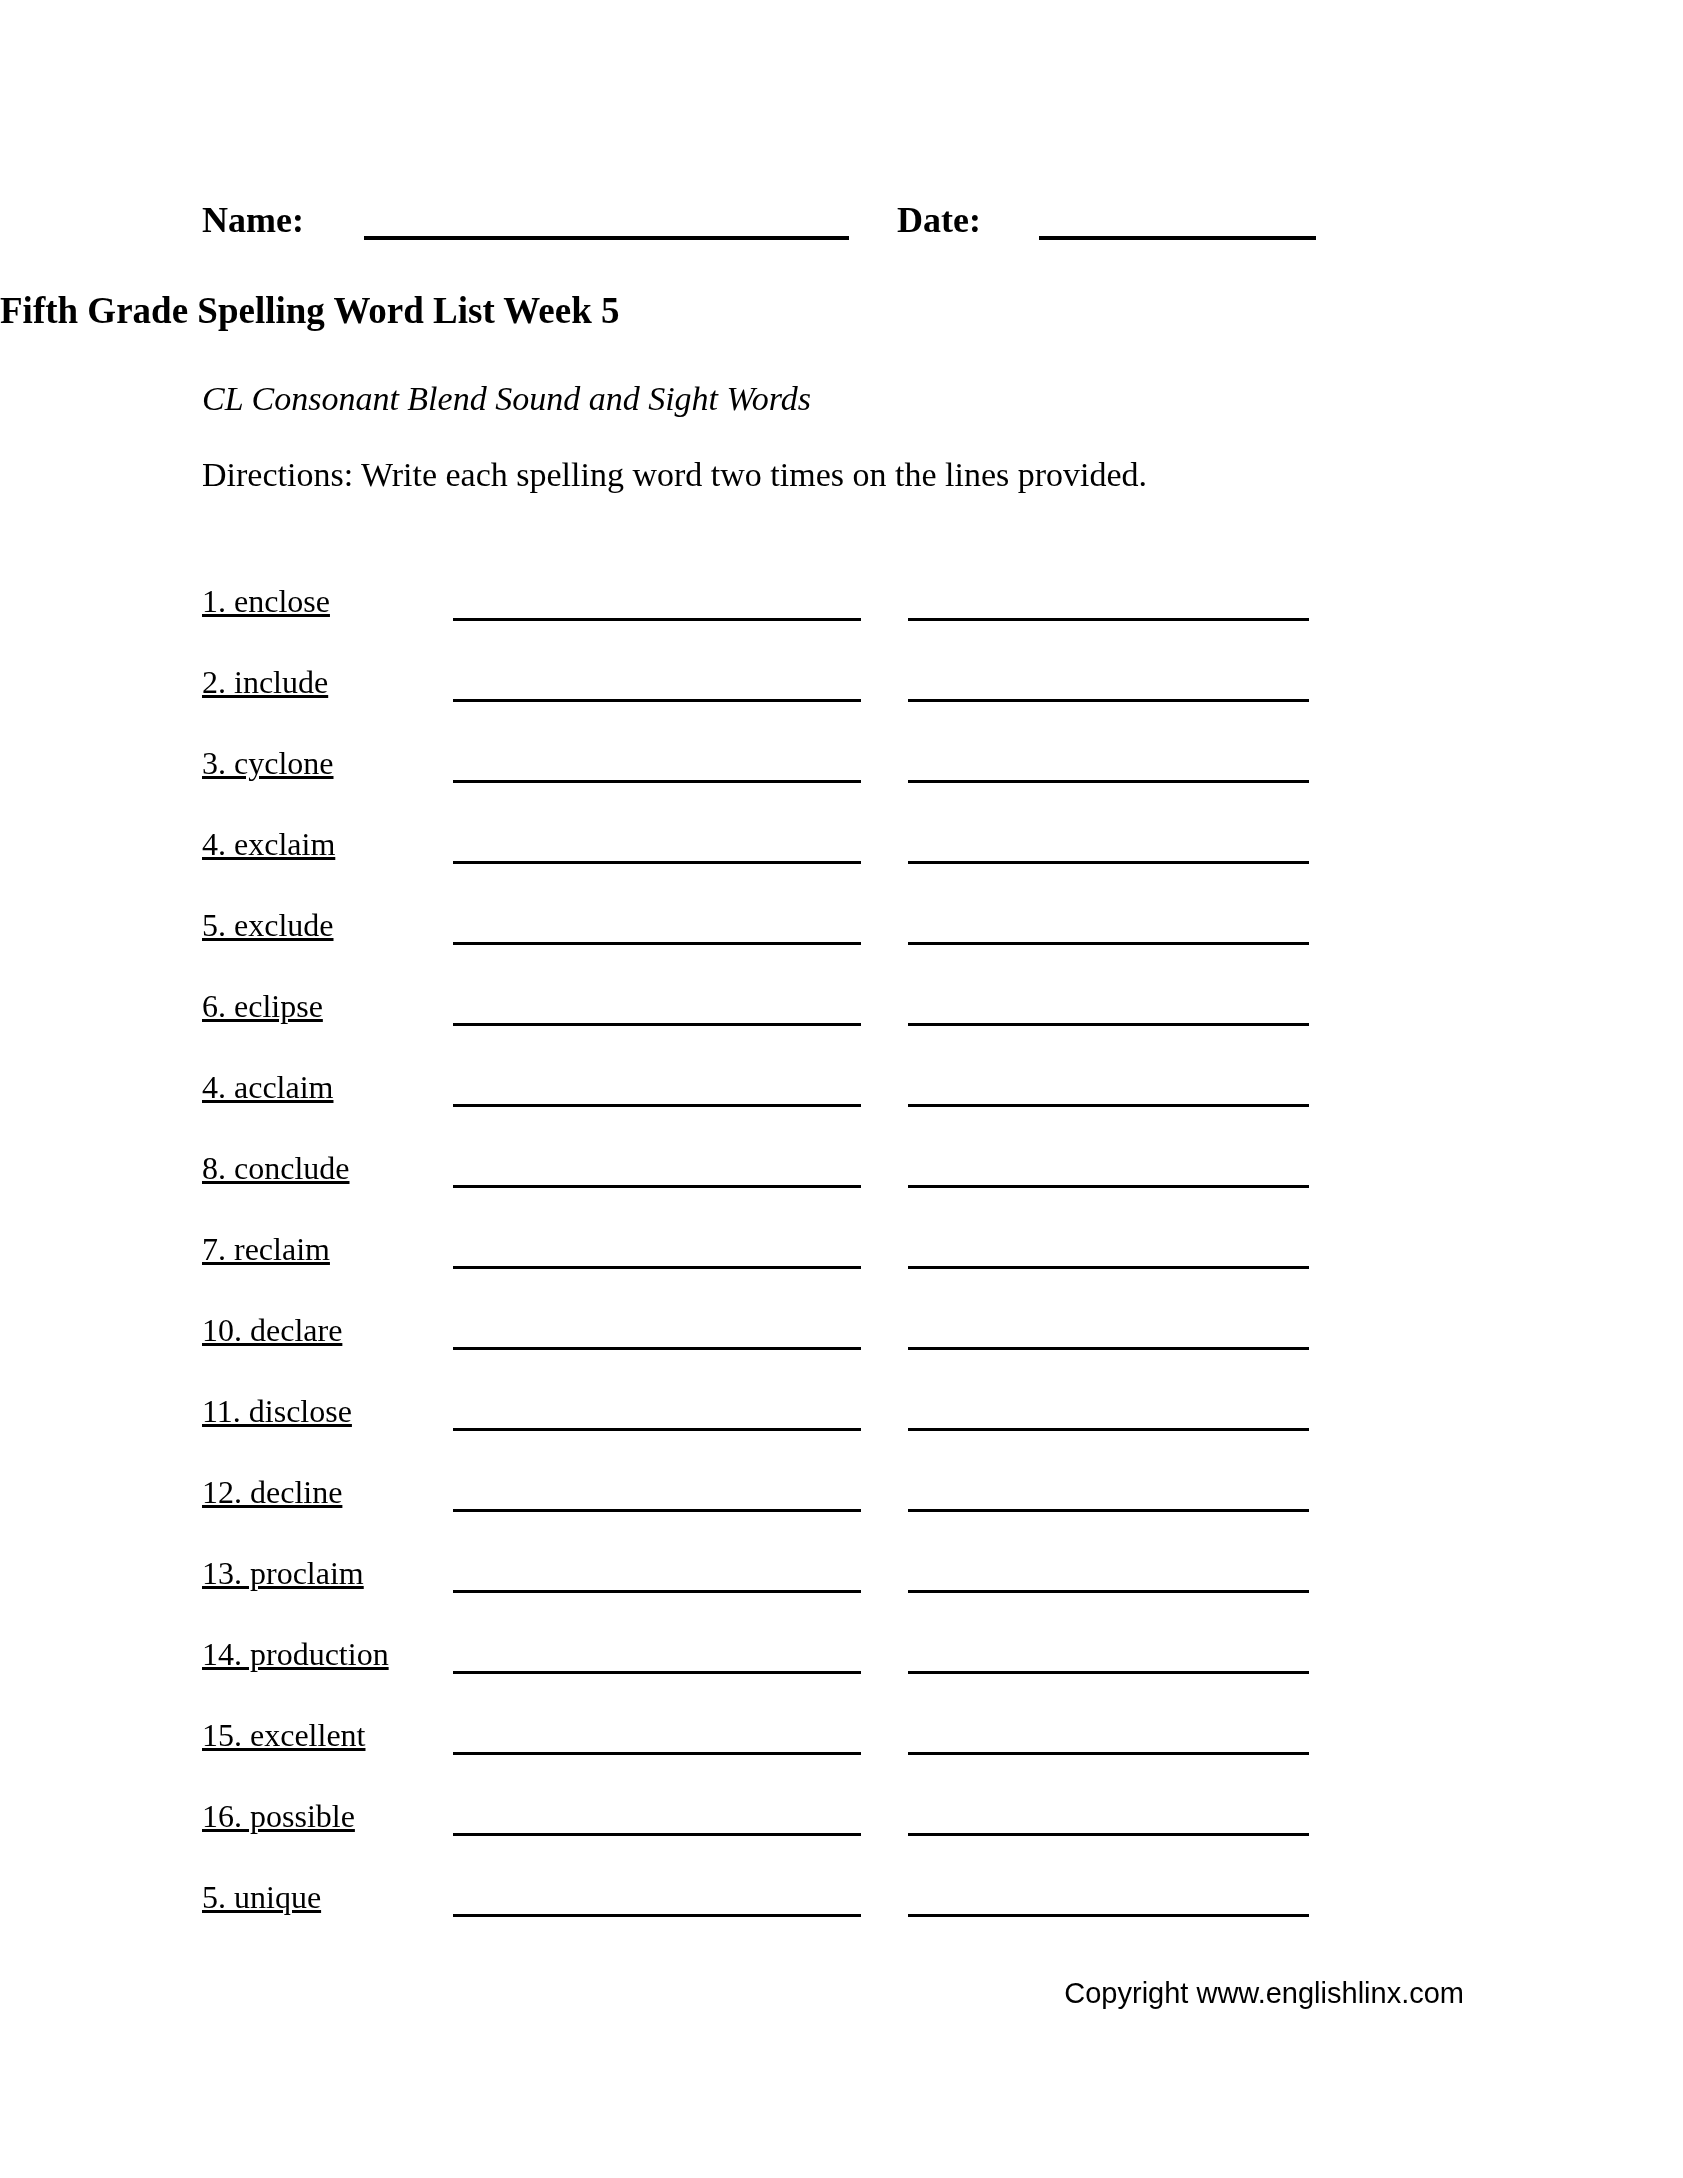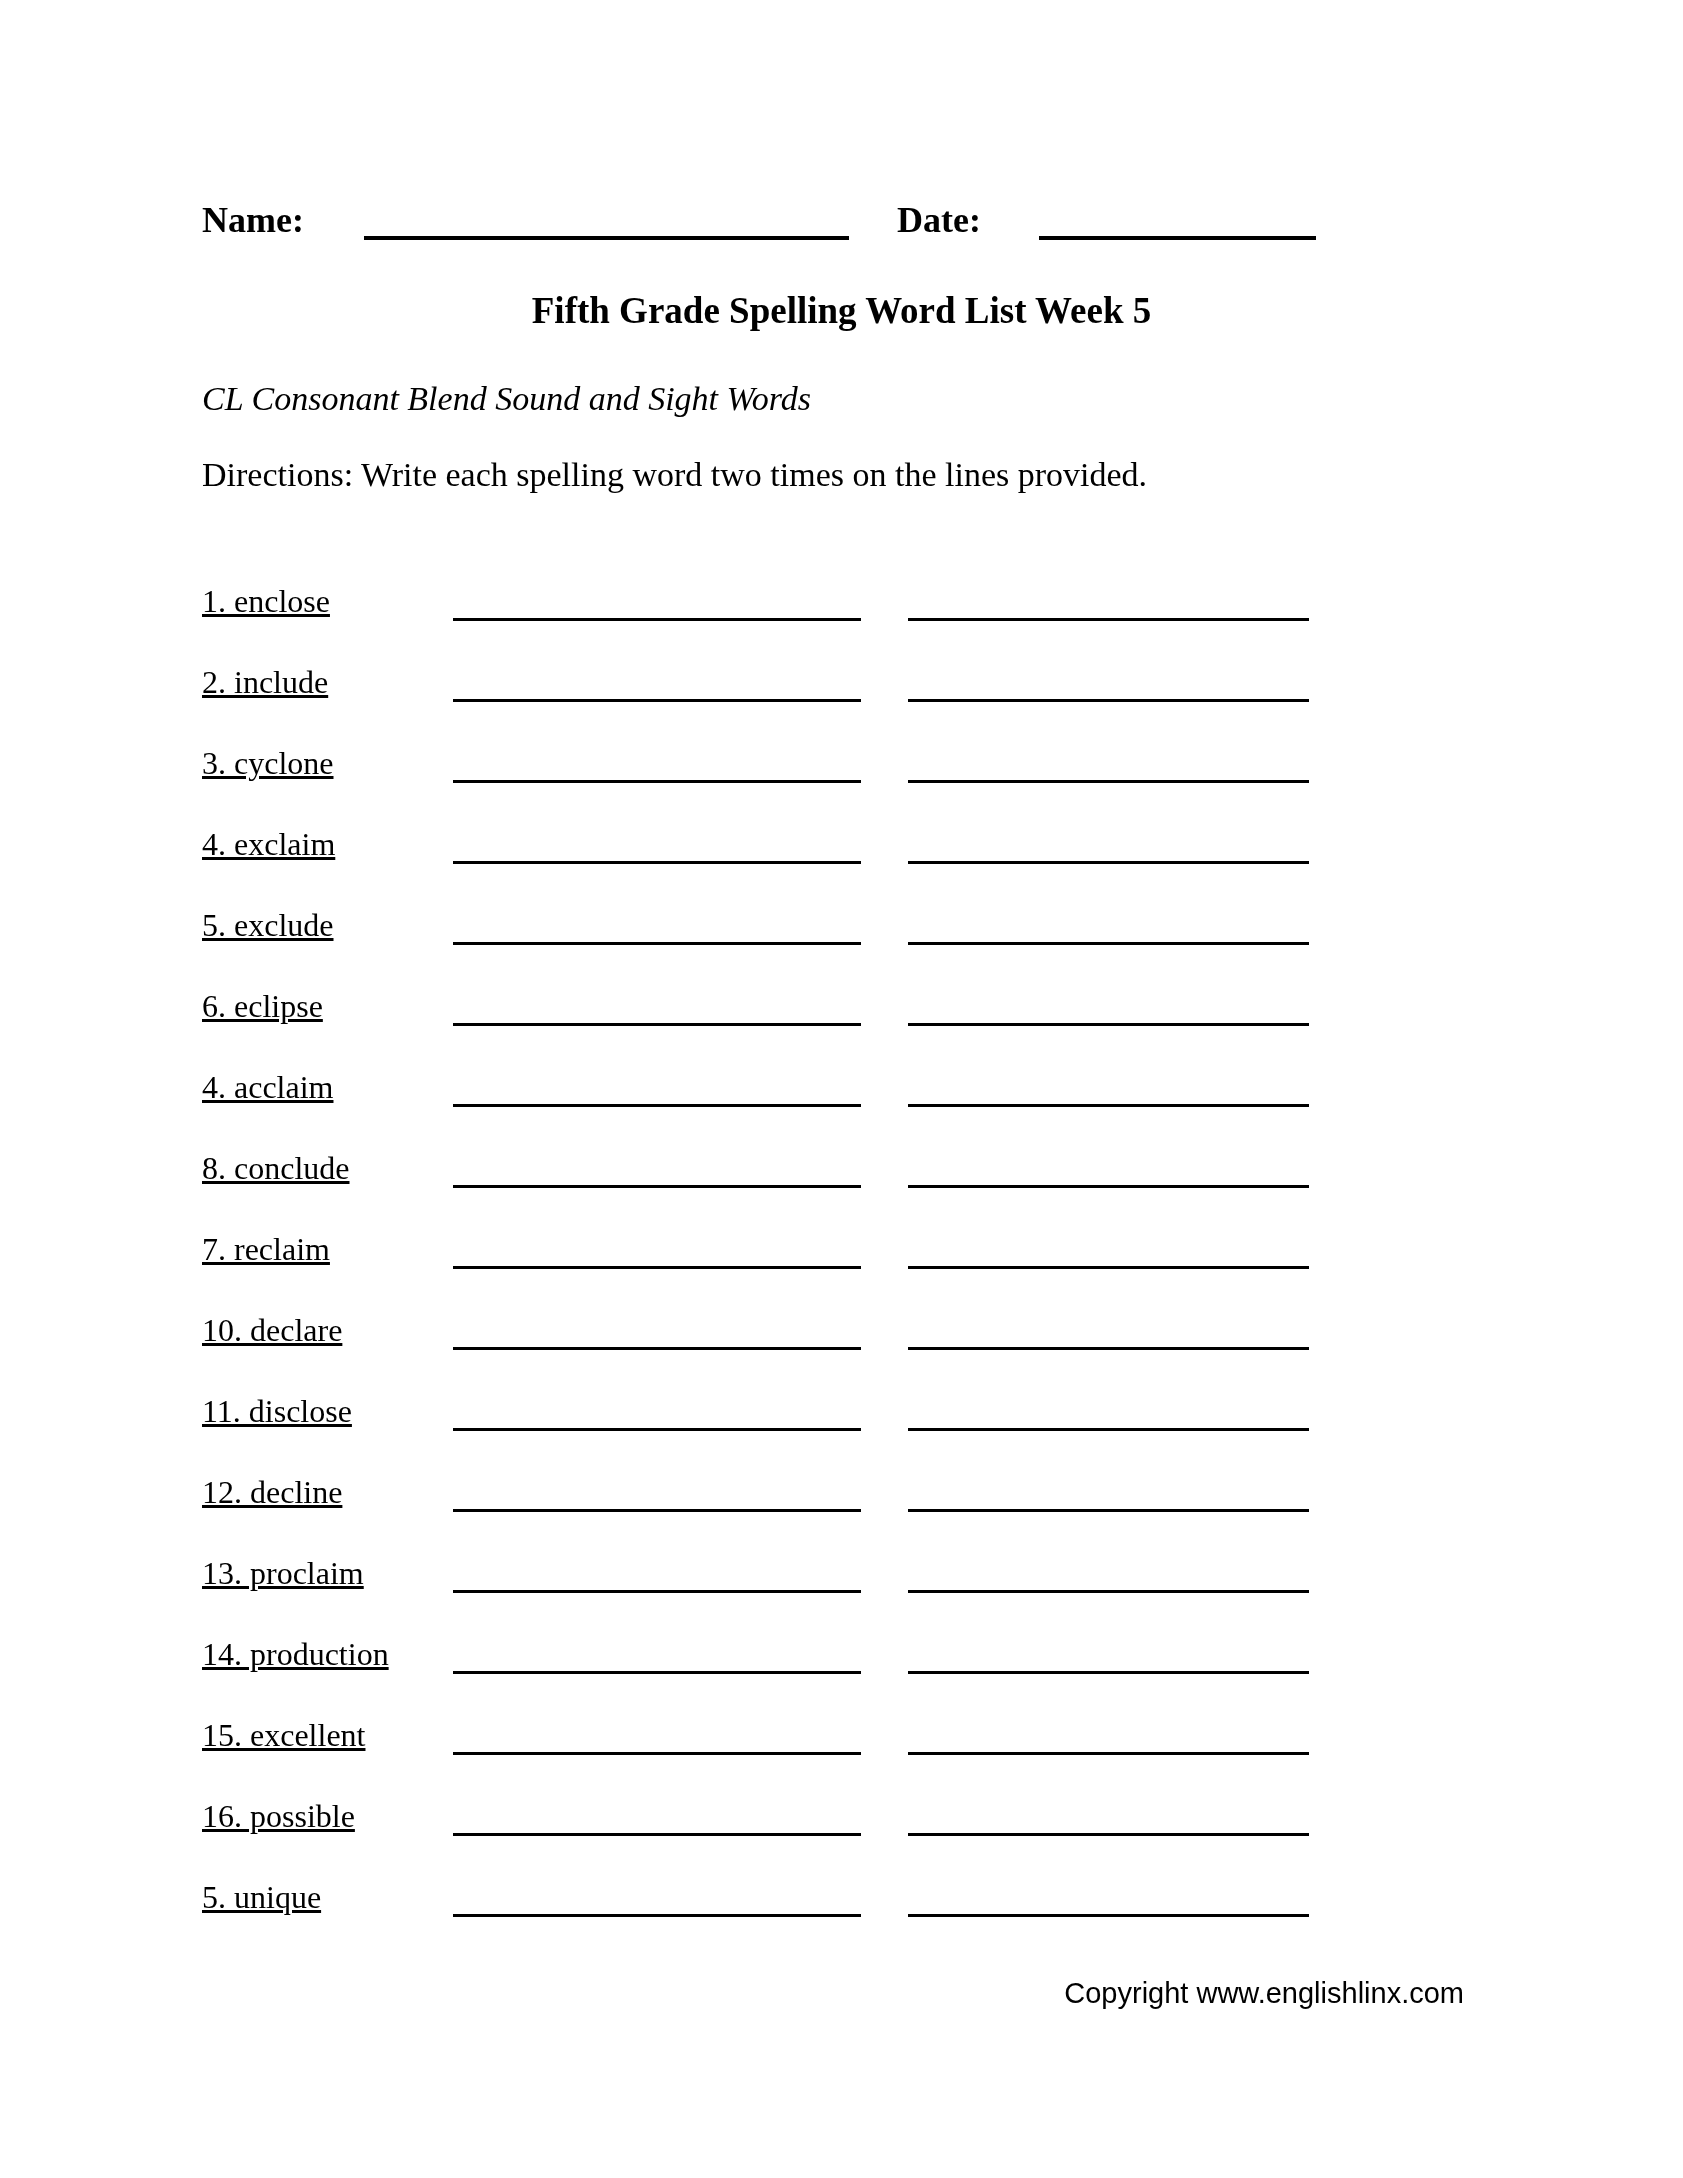--- a/index.html
+++ b/index.html
@@ -39,21 +39,20 @@
   .name-line { width: 485px; margin-left: 12px; }
   .date-label { }
   .date-line { width: 277px; margin-left: 10px; }
 
   
   .title {
     position: absolute;
     top: 290px;
     left: 0;
     width: 100%;
-    text-align: center;
     font-size: 37px;
     font-weight: bold;
     line-height: 42px;
   }
   .subtitle {
     position: absolute;
     top: 379px;
     left: 202px;
     font-style: italic;
     font-size: 34px;

